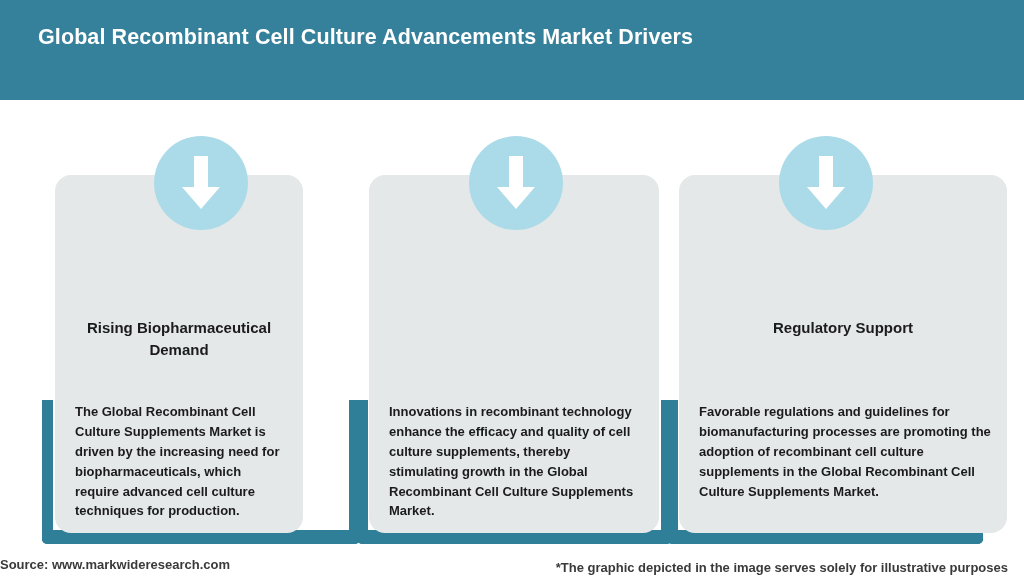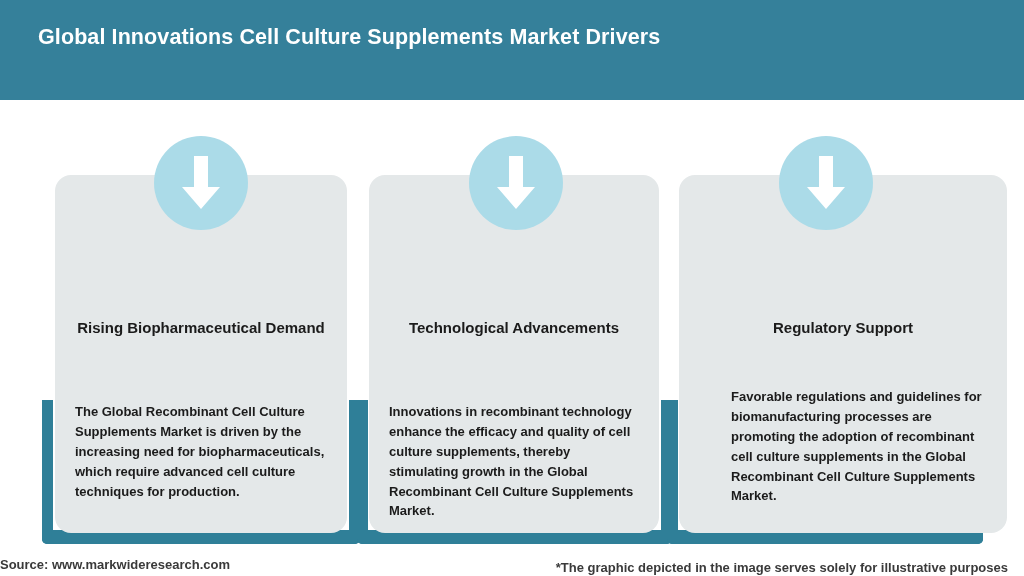--- a/index.html
+++ b/index.html
@@ -102,21 +102,21 @@
     border-bottom-left-radius: 5px;
     border-bottom-right-radius: 5px;
   }
   .card-slot.c1 .uframe { width: 315px; }
   .card-slot.c2 .uframe { width: 316px; }
 
   .card {
     position: absolute;
     left: 13px;
     top: 75px;
-    width: 292px;
+    width: 248px;
     height: 358px;
     background: #E4E8E9;
     border-radius: 16px;
     box-sizing: border-box;
     padding: 0 18px;
   }
   .card-slot.c1 .card { left: 12px; width: 290px; }
   .card-slot.c2 .card { left: 12px; width: 328px; }
 
   .icon-circle {
@@ -153,21 +153,21 @@
     right: 16px;
     top: 227px;
     font-size: 13px;
     color: #1b1b1b;
     line-height: 1.53;
     text-align: left;
     font-weight: bold;
   }
   .card-slot.c0 .card-body { top: 227px; }
   .card-slot.c1 .card-body { top: 227px; }
-  .card-slot.c2 .card-body { top: 212px; margin-left: 32px; }
+  .card-slot.c2 .card-body { top: 227px; }
 
   
   .footer {
     position: absolute;
     left: 0;
     top: 540px;
     width: 1024px;
     height: 36px;
   }
   .footer-source {
@@ -189,42 +189,41 @@
     color: #3a3a3a;
     white-space: nowrap;
   }
 </style>
 </head>
 <body>
 
 <div class="page">
 
   <div class="header">
-    <div class="header-title">Global Innovations Cell Culture Supplements Market Drivers</div>
+    <div class="header-title">Global Recombinant Cell Culture Advancements Market Drivers</div>
   </div>
 
   <div class="cards">
 
     <div class="card-slot c0">
       <div class="uframe"></div>
       <div class="card">
         <div class="card-title">Rising Biopharmaceutical Demand</div>
         <div class="card-body">The Global Recombinant Cell Culture Supplements Market is driven by the increasing need for biopharmaceuticals, which require advanced cell culture techniques for production.</div>
       </div>
       <div class="icon-circle">
         <svg width="44" height="58" viewBox="0 0 44 58">
           <path d="M15 2 L29 2 L29 33 L41 33 L22 55 L3 33 L15 33 Z" fill="#ffffff"></path>
         </svg>
       </div>
     </div>
 
     <div class="card-slot c1">
       <div class="uframe"></div>
       <div class="card">
-        <div class="card-title">Technological Advancements</div>
         <div class="card-body">Innovations in recombinant technology enhance the efficacy and quality of cell culture supplements, thereby stimulating growth in the Global Recombinant Cell Culture Supplements Market.</div>
       </div>
       <div class="icon-circle">
         <svg width="44" height="58" viewBox="0 0 44 58">
           <path d="M15 2 L29 2 L29 33 L41 33 L22 55 L3 33 L15 33 Z" fill="#ffffff"></path>
         </svg>
       </div>
     </div>
 
     <div class="card-slot c2">

